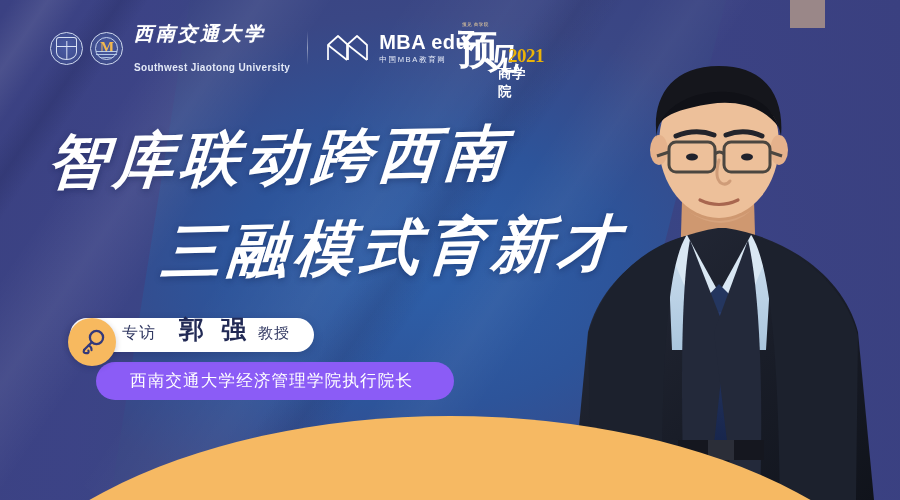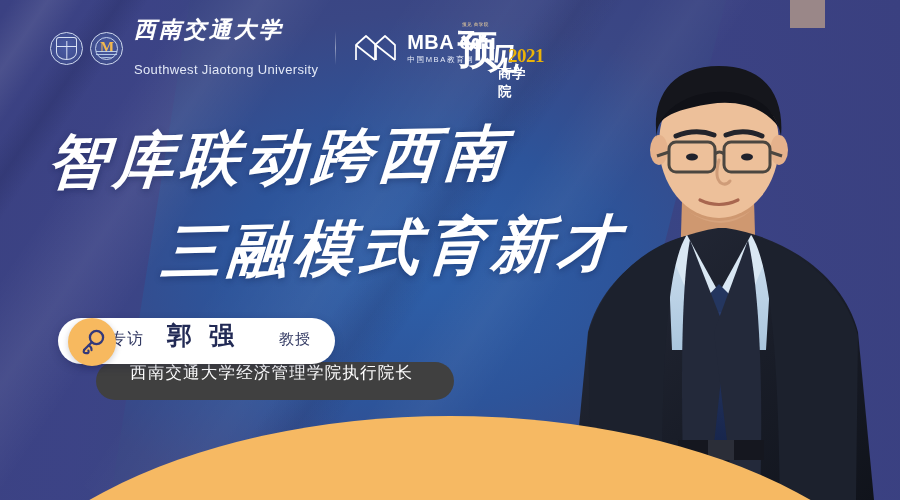--- a/index.html
+++ b/index.html
@@ -109,28 +109,28 @@
   .mlogo-wave {
     position:absolute; left:5px; right:5px; bottom:6px; height:7px;
     background:
       repeating-linear-gradient(to bottom, #bcd3ef 0 1.2px, transparent 1.2px 3px);
     border-radius:0 0 50% 50%;
     opacity:.9;
   }
 
   .uni-text { margin-left:11px; line-height:1; }
   .uni-cn {
-    font-family:Liberation Mono, monospace;
-    font-size:22px; font-weight:700; color:#ffffff;
+    font-family:Liberation Serif, serif;
+    font-size:19px; font-weight:700; color:#ffffff;
     letter-spacing:3px; font-style:italic;
     text-shadow:0 0 1px rgba(255,255,255,.5);
   }
   .uni-en {
     margin-top:20px;
-    font-size:13px; font-weight:400; color:#e3e9f7; letter-spacing:.35px;
+    font-size:10px; font-weight:700; color:#e3e9f7; letter-spacing:.35px;
   }
 
   .sch-text { margin-left:10px; line-height:1; }
   .sch-cn { font-size:16px; font-weight:700; color:#fff; letter-spacing:1.2px; }
   .sch-en { margin-top:4px; font-size:5.6px; font-weight:700; color:#dde4f3; letter-spacing:.28px; }
 
   .divider {
     width:1px; height:34px; margin:0 17px;
     background:linear-gradient(to bottom, rgba(255,255,255,0), rgba(255,255,255,.45), rgba(255,255,255,0));
   }
@@ -181,42 +181,42 @@
     font-style:italic;
     text-shadow:0 2px 6px rgba(10,20,60,.35);
   }
   .headline-1 { left:48px;  top:118px; font-size:60px; letter-spacing:6px; transform:skewX(-5deg) rotate(-1.2deg); }
   .headline-2 { left:162px; top:208px; font-size:60px; letter-spacing:6px; transform:skewX(-5deg) rotate(-1.2deg); }
 
   
   .guest-sub {
     position:absolute; left:96px; top:362px;
     height:38px; min-width:358px;
-    background:#404040;
+    background:#8b5cf6;
     border-radius:19px;
-    display:flex; align-items:flex-start;
+    display:flex; align-items:center;
     padding:0 26px 0 34px;
   }
   .guest-sub-txt {
     font-size:16.5px; color:#ffffff; letter-spacing:1.2px; white-space:nowrap;
   }
 
   .guest-pill {
-    position:absolute; left:58px; top:318px;
-    height:46px;
+    position:absolute; left:70px; top:318px;
+    height:34px;
     background:#ffffff;
     border-radius:23px;
     display:flex; align-items:center;
     padding:0 24px 12px 52px;
     box-shadow:0 3px 10px rgba(12,20,60,.22);
   }
   .guest-pill-txt { display:flex; align-items:baseline; white-space:nowrap; }
   .gp-pre  { font-size:16px; color:#333a63; letter-spacing:1px; }
   .gp-name { font-size:25px; font-weight:700; color:#222a55; letter-spacing:5px; margin:0 7px 0 23px; }
-  .gp-post { font-size:15px; color:#333a63; letter-spacing:1px;margin-left:33px; }
+  .gp-post { font-size:15px; color:#333a63; letter-spacing:1px; }
 
   .mic-badge {
     position:absolute; left:68px; top:318px;
     width:48px; height:48px; border-radius:50%;
     background:#f7b95f;
     display:flex; align-items:center; justify-content:center;
     box-shadow:0 2px 6px rgba(12,20,60,.2);
   }
 
   

